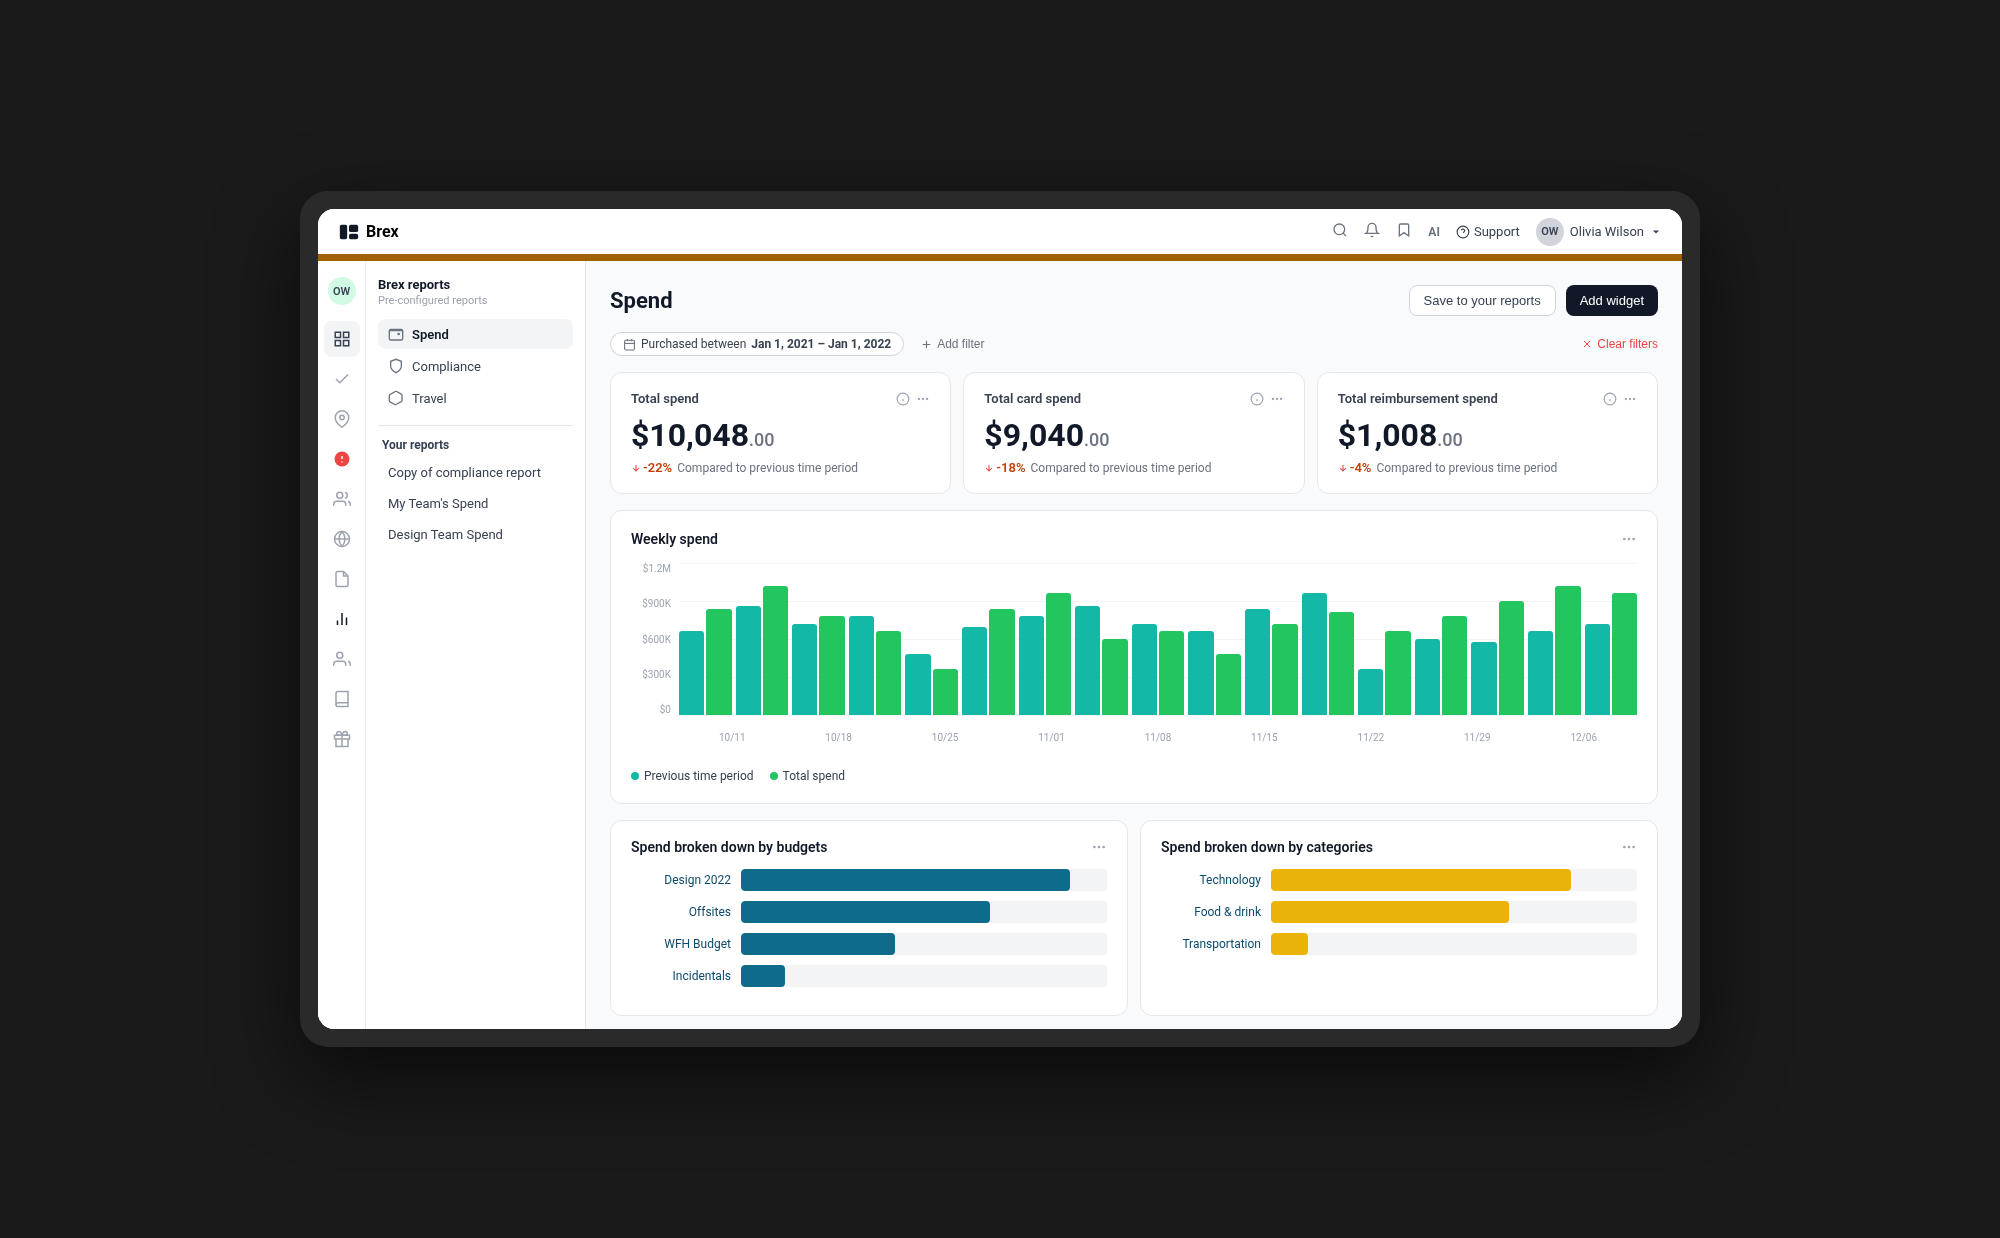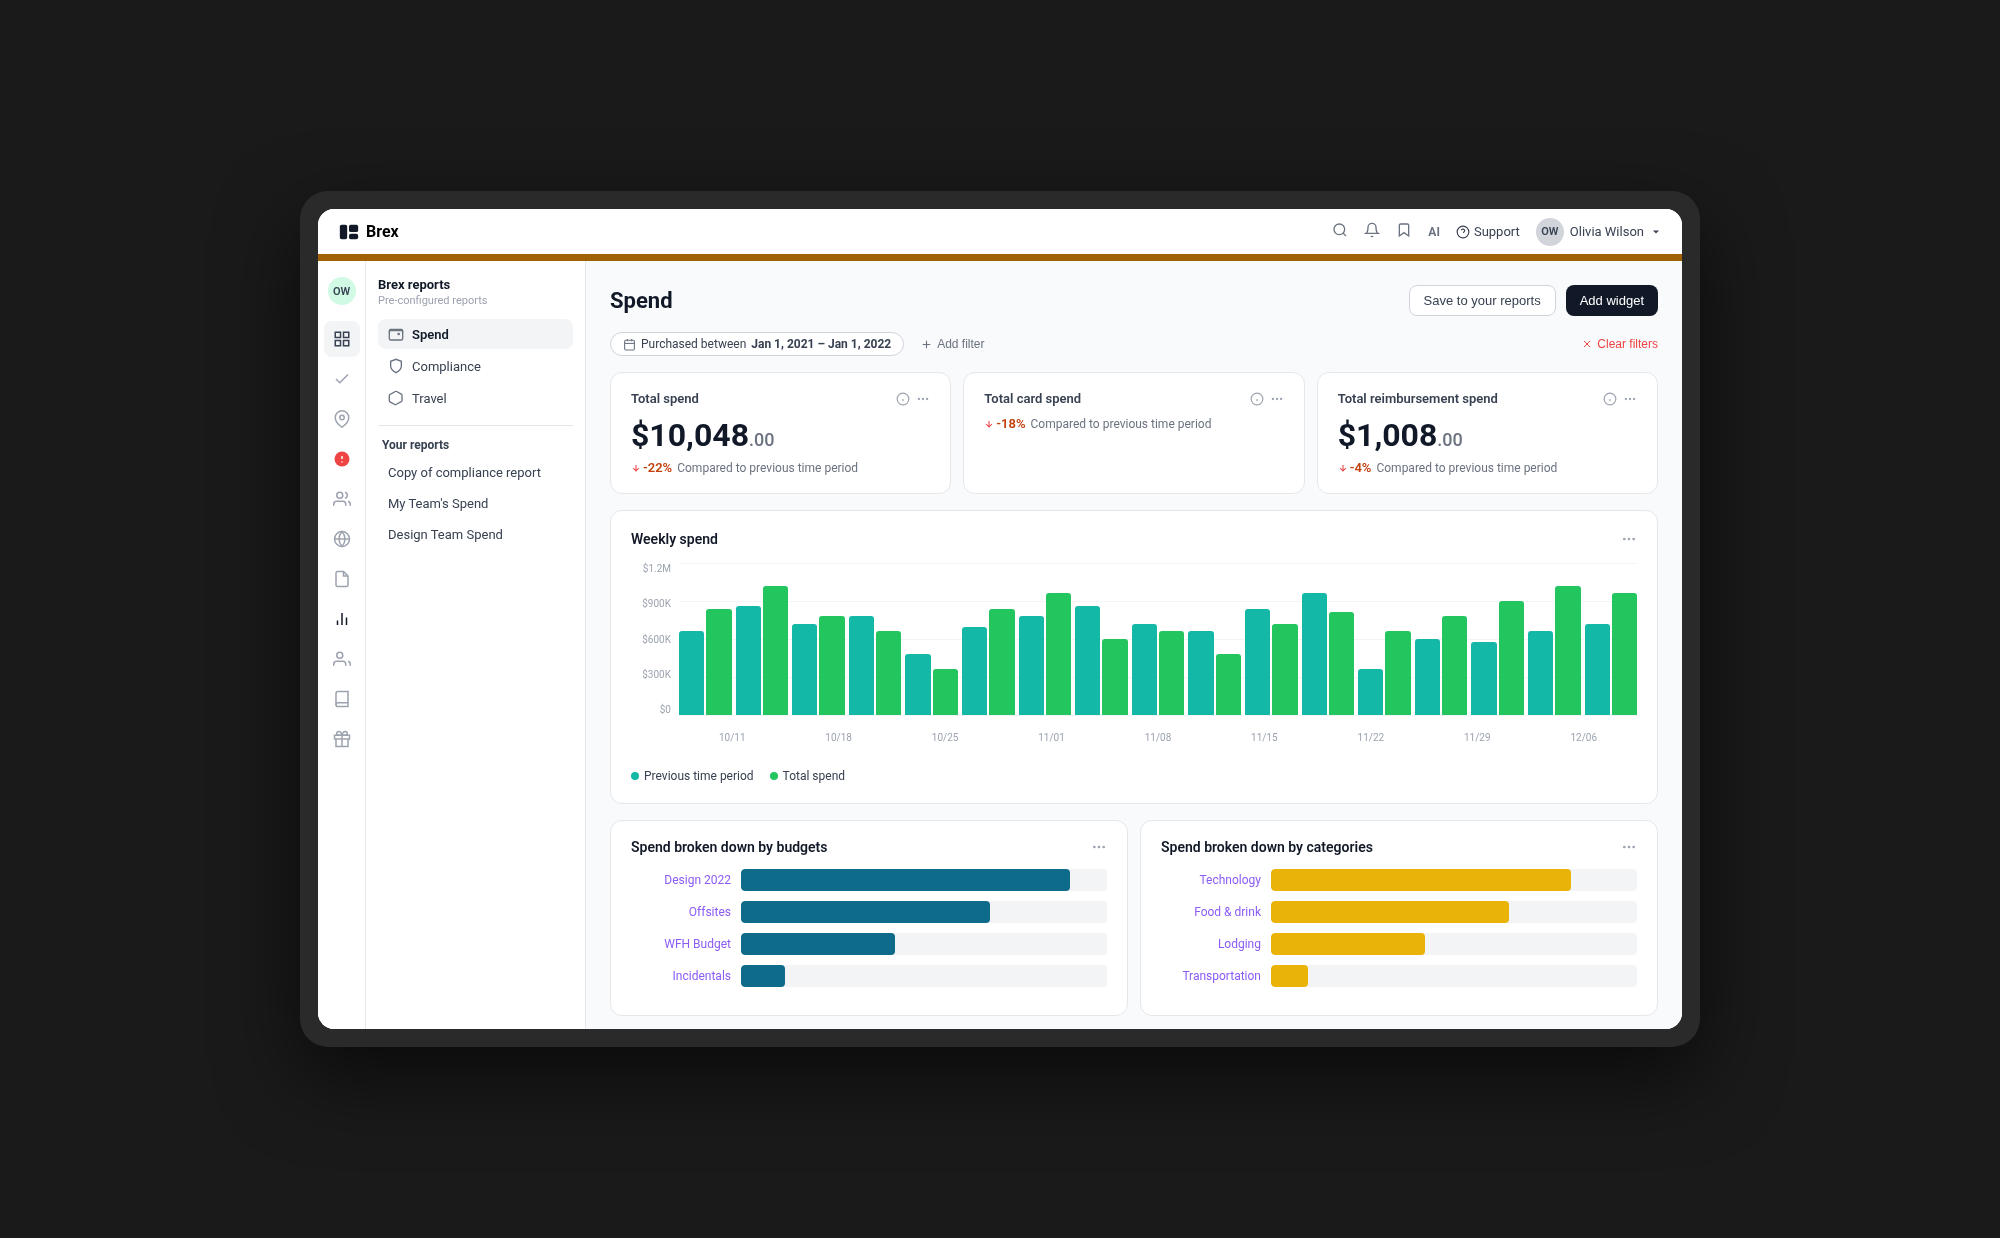--- a/index.html
+++ b/index.html
@@ -426,21 +426,21 @@
       justify-content: space-between;
     }
     .bar-chart-row {
       display: flex;
       align-items: center;
       gap: 10px;
       margin-bottom: 10px;
     }
     .bar-chart-label {
       font-size: 12px;
-      color: #8b5cf6;
+      color: #0c4a6e;
       width: 100px;
       flex-shrink: 0;
       text-align: right;
     }
     .bar-chart-track {
       flex: 1;
       height: 22px;
       background: #f3f4f6;
       border-radius: 4px;
       overflow: hidden;
@@ -720,20 +720,23 @@
                     <line x1="12" y1="16" x2="12" y2="12"></line>
                     <line x1="12" y1="8" x2="12.01" y2="8"></line>
                   </svg>
                 <svg width="14" height="14" fill="currentColor" viewBox="0 0 24 24">
                     <circle cx="5" cy="12" r="2"></circle>
                     <circle cx="12" cy="12" r="2"></circle>
                     <circle cx="19" cy="12" r="2"></circle>
                   </svg>
               </div>
             </div>
+            <div class="kpi-amount">
+              <span>$9,040</span><span class="cents">.00</span>
+            </div>
             <div class="kpi-change">
               <span class="pct">
                 <svg width="10" height="10" fill="#ef4444" viewBox="0 0 24 24">
                     <path d="M12 19V5M5 12l7 7 7-7" stroke="#ef4444" stroke-width="2.5" fill="none"></path>
                   </svg>
                 <span>-18%</span>
               </span>
               <span>Compared to previous time period</span>
             </div>
           </div>
@@ -942,26 +945,20 @@
                     <div class="bar-chart-fill bar-fill-yellow" style="width: 82%;"></div>
                   </div>
                 </div>
                 <div class="bar-chart-row">
                   <div class="bar-chart-label">Food &amp; drink</div>
                   <div class="bar-chart-track">
                     <div class="bar-chart-fill bar-fill-yellow" style="width: 65%;"></div>
                   </div>
                 </div>
                 <div class="bar-chart-row">
-                  <div class="bar-chart-label">Lodging</div>
-                  <div class="bar-chart-track">
-                    <div class="bar-chart-fill bar-fill-yellow" style="width: 42%;"></div>
-                  </div>
-                </div>
-                <div class="bar-chart-row">
                   <div class="bar-chart-label">Transportation</div>
                   <div class="bar-chart-track">
                     <div class="bar-chart-fill bar-fill-yellow" style="width: 10%;"></div>
                   </div>
                 </div>
               </div>
           </div>
         </div>
 
       </div>

